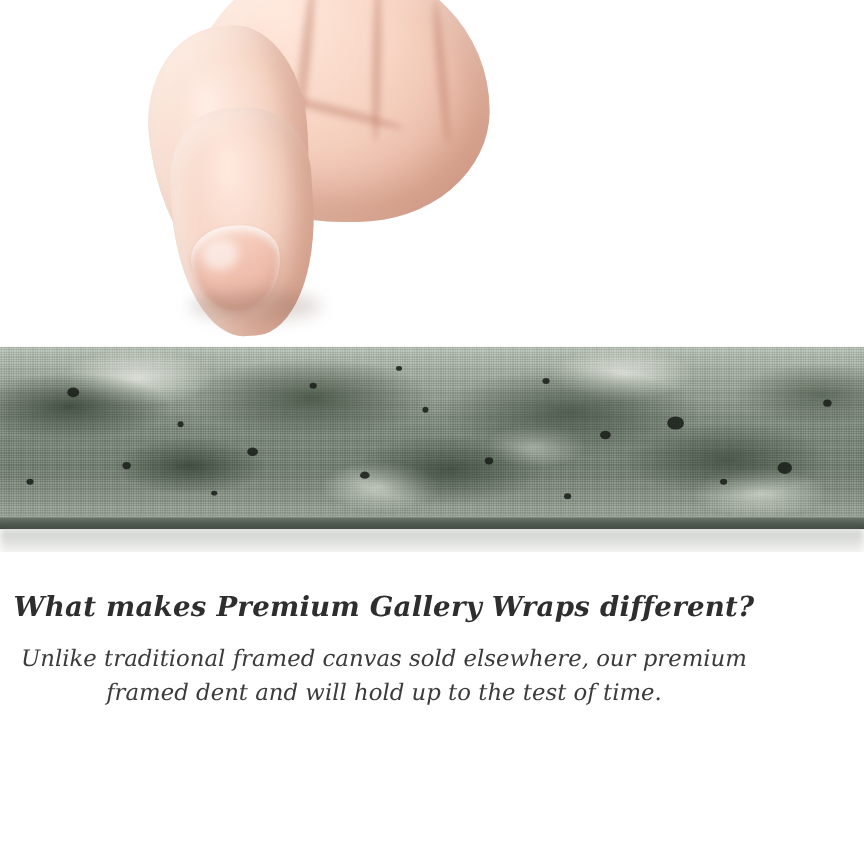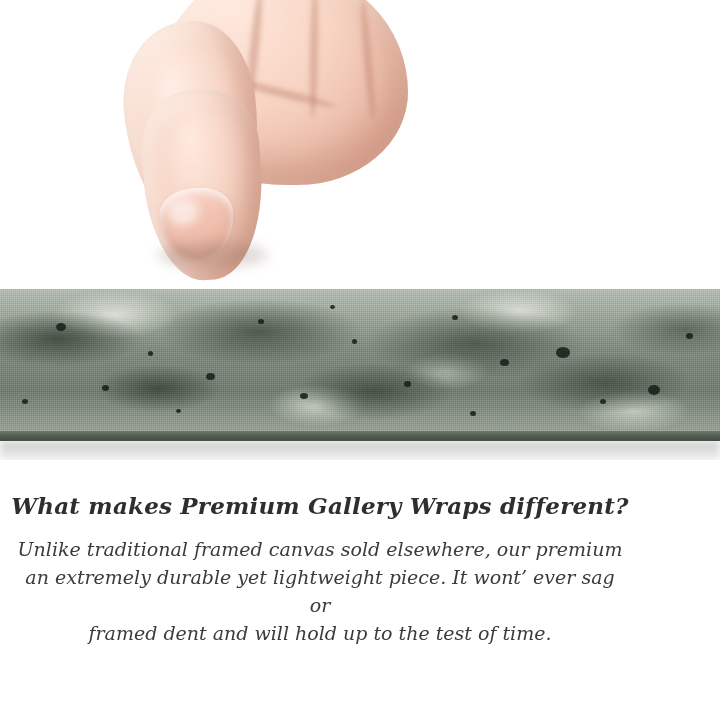--- a/index.html
+++ b/index.html
@@ -257,18 +257,17 @@
       <div class="slab-bottom"></div>
     </div>
 
     <div class="slab-shadow"></div>
   </div>
 
   <div class="caption">
     <h2>What makes Premium Gallery Wraps different?</h2>
     <p>
       <span class="line">Unlike traditional framed canvas sold elsewhere, our premium</span>
-      <span class="line">an extremely durable yet lightweight piece. It wont’ ever sag or</span>
       <span class="line">framed dent and will hold up to the test of time.</span>
     </p>
   </div>
 
 </div>
 
 </body></html>

